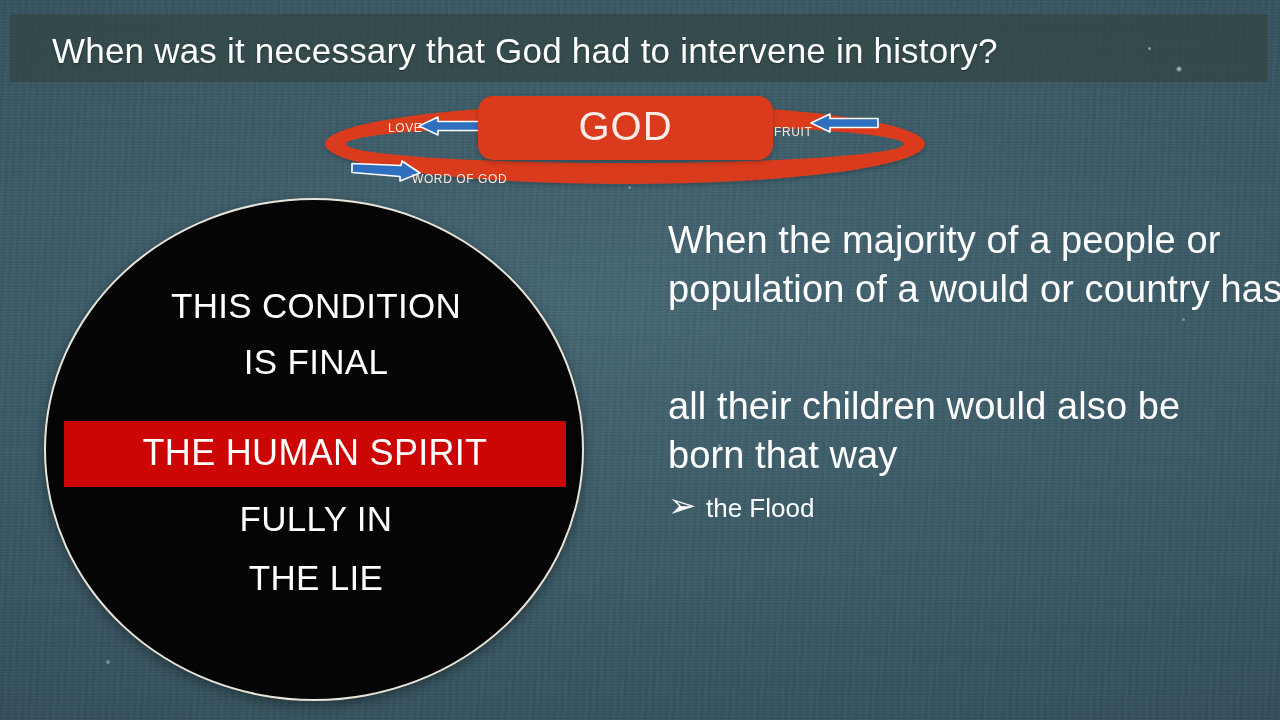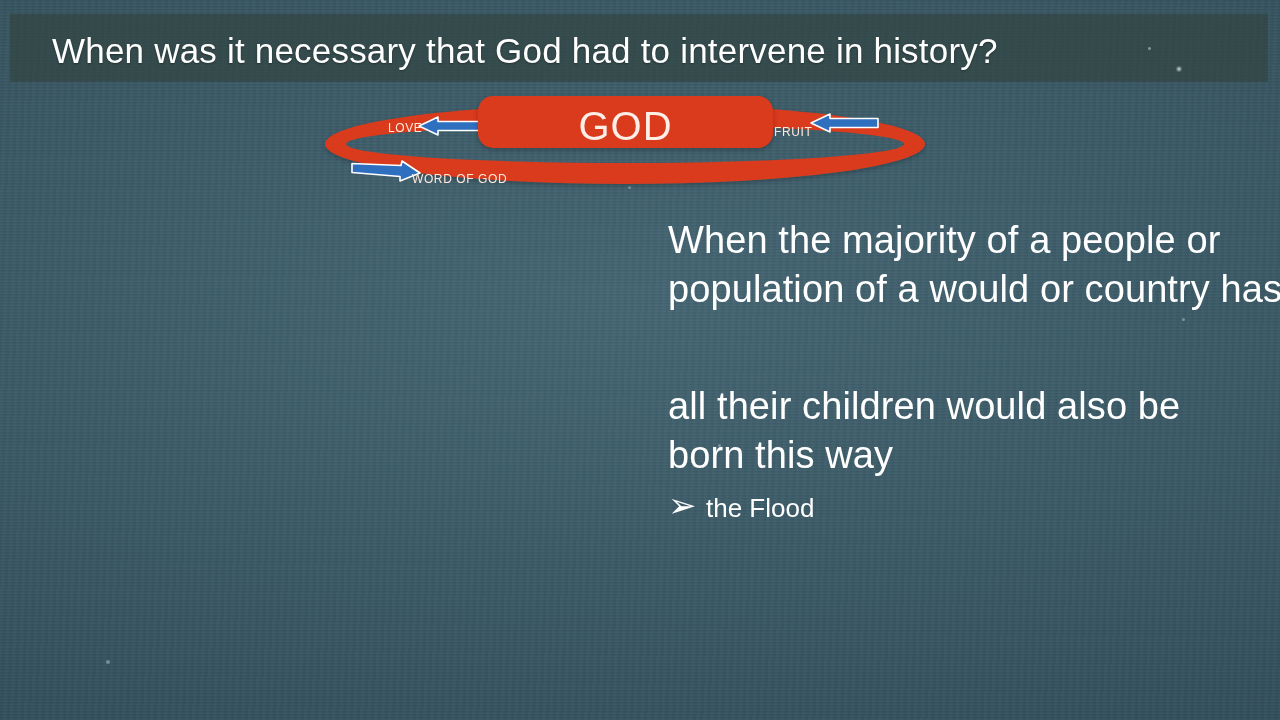--- a/index.html
+++ b/index.html
@@ -85,21 +85,21 @@
     border: 21px solid #d93b1c;
     border-radius: 50%;
     box-sizing: border-box;
     box-shadow: 0 2px 4px rgba(0,0,0,0.22);
   }
   #god-box {
     position: absolute;
     left: 160px;
     top: 8px;
     width: 295px;
-    height: 52px;
+    height: 64px;
     background: #d93b1c;
     border-radius: 15px;
     box-shadow: 0 2px 5px rgba(0,0,0,0.25);
   }
   #god-label {
     position: absolute;
     left: 0;
     top: 8px;
     width: 295px;
     text-align: center;
@@ -252,29 +252,40 @@
 
     <div class="cyc-label" id="label-love">LOVE</div>
     <div class="cyc-label" id="label-fruit">FRUIT</div>
     <div class="cyc-label" id="label-word">WORD OF GOD</div>
 
     <div id="god-box">
       <div id="god-label">GOD</div>
     </div>
   </div>
 
+  <div id="condition-circle">
+    <div class="circ-line" id="circ-l1">THIS CONDITION</div>
+    <div class="circ-line" id="circ-l2">IS FINAL</div>
+
+    <div id="spirit-band">
+      <div id="spirit-text">THE HUMAN SPIRIT</div>
+    </div>
+
+    <div class="circ-line" id="circ-l4">FULLY IN</div>
+    <div class="circ-line" id="circ-l5">THE LIE</div>
+  </div>
 
   <div id="body-block">
     <div class="body-line">When the majority of a people or</div>
     <div class="body-line">population of a would or country has</div>
 
     <div id="body-gap"></div>
 
     <div class="body-line">all their children would also be</div>
-    <div class="body-line">born this way</div>
+    <div class="body-line">born that way</div>
 
     <div id="bullet-line">
       <span id="bullet-glyph">➢</span>
       <span id="bullet-text">the Flood</span>
     </div>
   </div>
 
 </div>
 
 </body></html>

